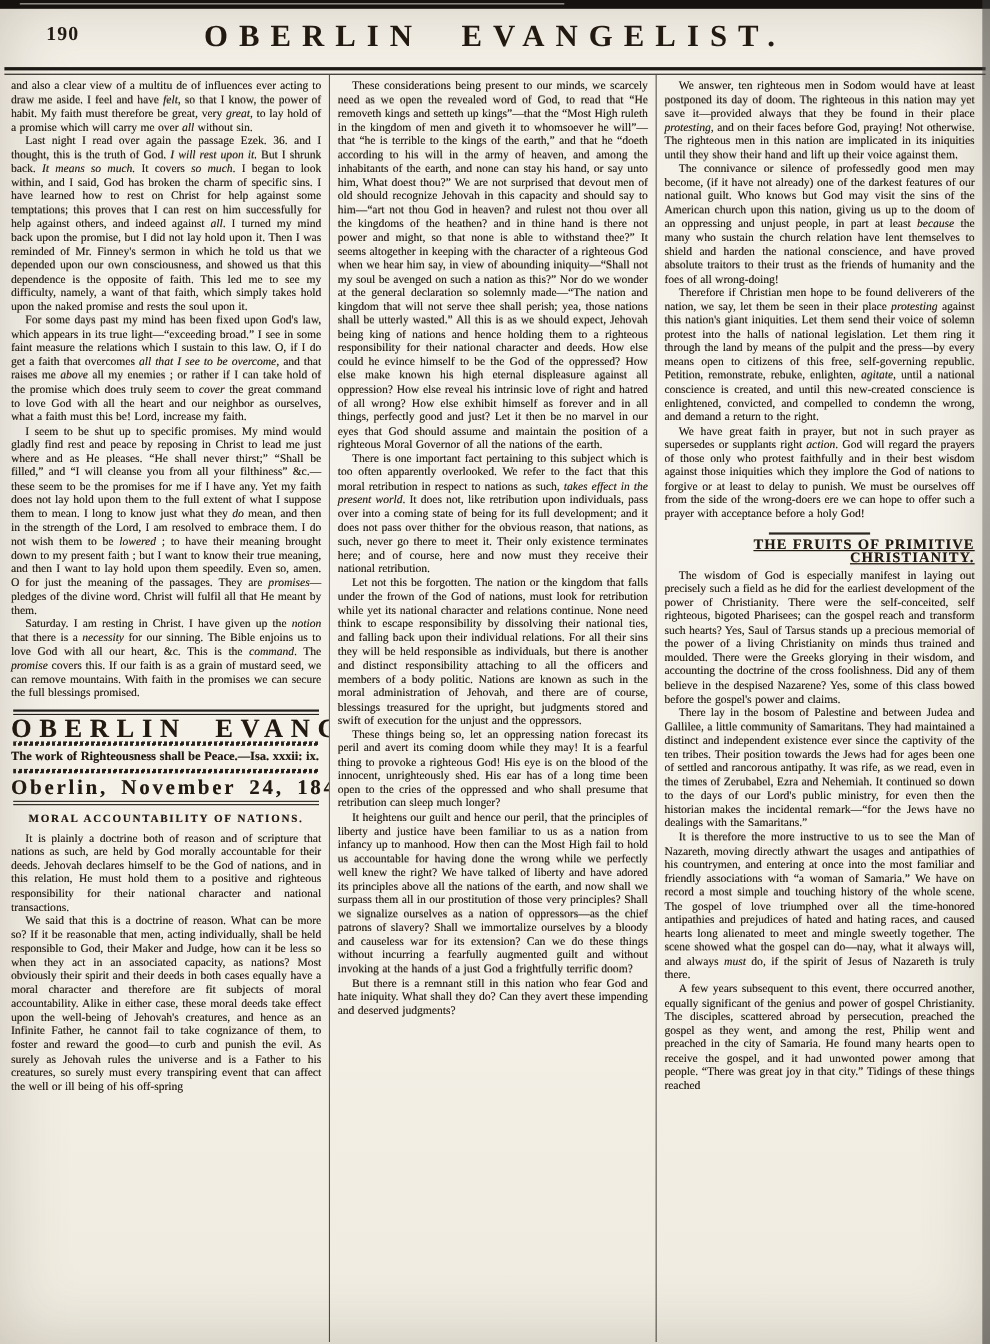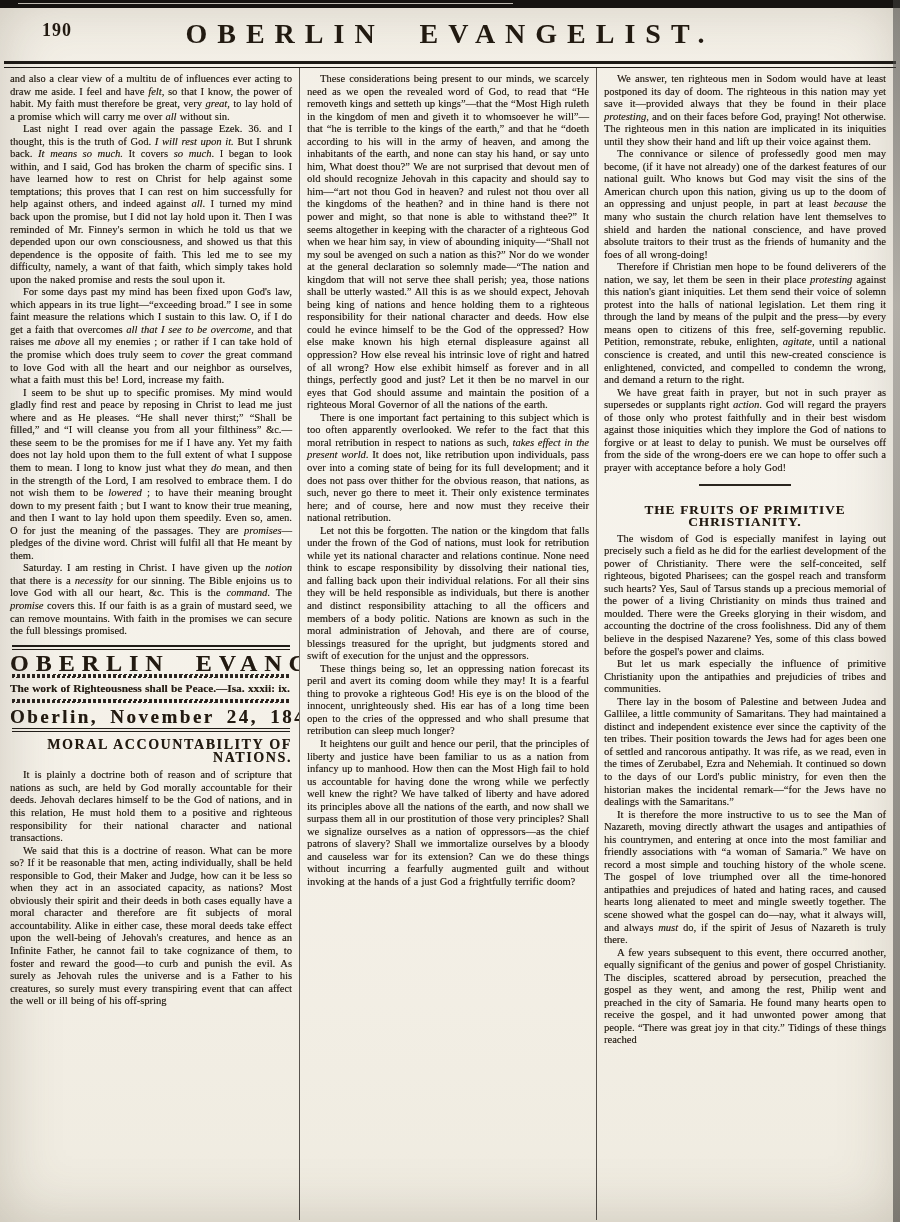--- a/index.html
+++ b/index.html
@@ -27,22 +27,22 @@
   .para.flush{text-indent:0;}
   .msec{margin-top:7px;}
   .msec-rule{border-top:2px solid #201c17;border-bottom:1px solid #201c17;height:2px;margin:0 2px;}
   .msec-title{text-align:center;font-size:24px;font-weight:bold;letter-spacing:7px;word-spacing:13px;margin:7px 0 5px;white-space:nowrap;}
   .wavy{height:4px;margin:2px 2px;
     background:repeating-linear-gradient(100deg,#2b2archive5 0,#2b2520 3px,rgba(0,0,0,0) 3px,rgba(0,0,0,0) 5px);
     background:repeating-linear-gradient(100deg,#2b2520 0 3px,rgba(0,0,0,0) 3px 5px);}
   .motto{font-weight:bold;font-size:11.3px;margin:4px 0;}
   .dateline{text-align:center;font-weight:bold;font-size:19px;letter-spacing:2.5px;word-spacing:5px;margin:8px 0 5px;white-space:nowrap;}
   .dateline-rule{border-top:1px solid #201c17;border-bottom:1px solid #201c17;height:2px;margin:0 2px 7px 2px;}
-  .article-heading{text-align:right;font-weight:bold;font-size:14px;letter-spacing:1.6px;margin:6px 0 5px;}
-  .article-heading.fruits{text-align:center;font-size:13.2px;letter-spacing:1px;margin:18px 0 4px;}
+  .article-heading{text-align:center;font-weight:bold;font-size:10px;letter-spacing:1.6px;margin:6px 0 5px;}
+  .article-heading.fruits{text-align:right;font-size:13.2px;letter-spacing:1px;margin:3px 0 4px;text-decoration:underline;}
   .short-rule{width:92px;margin:9px auto 2px auto;border-top:2px solid #2a251e;}
   i{font-style:italic;}
 </style>
 </head>
 <body>
 
 <div class="page">
   <div class="ink-bar-top"></div>
   <div class="scan-edge-right"></div>
 
@@ -81,37 +81,37 @@
 
     <div class="colrule"></div>
 
     <div class="col">
       <div>
           <p class="para">These considerations being present to our minds, we scarcely need as we open the revealed word of God, to read that “He removeth kings and setteth up kings”—that the “Most High ruleth in the kingdom of men and giveth it to whomsoever he will”—that “he is terrible to the kings of the earth,” and that he “doeth according to his will in the army of heaven, and among the inhabitants of the earth, and none can stay his hand, or say unto him, What doest thou?” We are not surprised that devout men of old should recognize Jehovah in this capacity and should say to him—“art not thou God in heaven? and rulest not thou over all the kingdoms of the heathen? and in thine hand is there not power and might, so that none is able to withstand thee?” It seems altogether in keeping with the character of a righteous God when we hear him say, in view of abounding iniquity—“Shall not my soul be avenged on such a nation as this?” Nor do we wonder at the general declaration so solemnly made—“The nation and kingdom that will not serve thee shall perish; yea, those nations shall be utterly wasted.” All this is as we should expect, Jehovah being king of nations and hence holding them to a righteous responsibility for their national character and deeds. How else could he evince himself to be the God of the oppressed? How else make known his high eternal displeasure against all oppression? How else reveal his intrinsic love of right and hatred of all wrong? How else exhibit himself as forever and in all things, perfectly good and just? Let it then be no marvel in our eyes that God should assume and maintain the position of a righteous Moral Governor of all the nations of the earth.</p>
           <p class="para">There is one important fact pertaining to this subject which is too often apparently overlooked. We refer to the fact that this moral retribution in respect to nations as such, <i>takes effect in the present world</i>. It does not, like retribution upon individuals, pass over into a coming state of being for its full development; and it does not pass over thither for the obvious reason, that nations, as such, never go there to meet it. Their only existence terminates here; and of course, here and now must they receive their national retribution.</p>
           <p class="para">Let not this be forgotten. The nation or the kingdom that falls under the frown of the God of nations, must look for retribution while yet its national character and relations continue. None need think to escape responsibility by dissolving their national ties, and falling back upon their individual relations. For all their sins they will be held responsible as individuals, but there is another and distinct responsibility attaching to all the officers and members of a body politic. Nations are known as such in the moral administration of Jehovah, and there are of course, blessings treasured for the upright, but judgments stored and swift of execution for the unjust and the oppressors.</p>
           <p class="para">These things being so, let an oppressing nation forecast its peril and avert its coming doom while they may! It is a fearful thing to provoke a righteous God! His eye is on the blood of the innocent, unrighteously shed. His ear has of a long time been open to the cries of the oppressed and who shall presume that retribution can sleep much longer?</p>
           <p class="para">It heightens our guilt and hence our peril, that the principles of liberty and justice have been familiar to us as a nation from infancy up to manhood. How then can the Most High fail to hold us accountable for having done the wrong while we perfectly well knew the right? We have talked of liberty and have adored its principles above all the nations of the earth, and now shall we surpass them all in our prostitution of those very principles? Shall we signalize ourselves as a nation of oppressors—as the chief patrons of slavery? Shall we immortalize ourselves by a bloody and causeless war for its extension? Can we do these things without incurring a fearfully augmented guilt and without invoking at the hands of a just God a frightfully terrific doom?</p>
+          <p class="para">But there is a remnant still in this nation who fear God and hate iniquity. What shall they do? Can they avert these impending and deserved judgments?</p>
         </div>
     </div>
 
     <div class="colrule"></div>
 
     <div class="col">
       <div>
           <p class="para">We answer, ten righteous men in Sodom would have at least postponed its day of doom. The righteous in this nation may yet save it—provided always that they be found in their place <i>protesting</i>, and on their faces before God, praying! Not otherwise. The righteous men in this nation are implicated in its iniquities until they show their hand and lift up their voice against them.</p>
           <p class="para">The connivance or silence of professedly good men may become, (if it have not already) one of the darkest features of our national guilt. Who knows but God may visit the sins of the American church upon this nation, giving us up to the doom of an oppressing and unjust people, in part at least <i>because</i> the many who sustain the church relation have lent themselves to shield and harden the national conscience, and have proved absolute traitors to their trust as the friends of humanity and the foes of all wrong-doing!</p>
           <p class="para">Therefore if Christian men hope to be found deliverers of the nation, we say, let them be seen in their place <i>protesting</i> against this nation's giant iniquities. Let them send their voice of solemn protest into the halls of national legislation. Let them ring it through the land by means of the pulpit and the press—by every means open to citizens of this free, self-governing republic. Petition, remonstrate, rebuke, enlighten, <i>agitate</i>, until a national conscience is created, and until this new-created conscience is enlightened, convicted, and compelled to condemn the wrong, and demand a return to the right.</p>
           <p class="para">We have great faith in prayer, but not in such prayer as supersedes or supplants right <i>action</i>. God will regard the prayers of those only who protest faithfully and in their best wisdom against those iniquities which they implore the God of nations to forgive or at least to delay to punish. We must be ourselves off from the side of the wrong-doers ere we can hope to offer such a prayer with acceptance before a holy God!</p>
         </div>
       <div class="short-rule"></div>
       <div class="article-heading fruits">THE FRUITS OF PRIMITIVE CHRISTIANITY.</div>
       <div>
           <p class="para">The wisdom of God is especially manifest in laying out precisely such a field as he did for the earliest development of the power of Christianity. There were the self-conceited, self righteous, bigoted Pharisees; can the gospel reach and transform such hearts? Yes, Saul of Tarsus stands up a precious memorial of the power of a living Christianity on minds thus trained and moulded. There were the Greeks glorying in their wisdom, and accounting the doctrine of the cross foolishness. Did any of them believe in the despised Nazarene? Yes, some of this class bowed before the gospel's power and claims.</p>
-          <p class="para">But let us mark especially the influence of primitive Christianity upon the antipathies and prejudicies of tribes and communities.</p>
           <p class="para">There lay in the bosom of Palestine and between Judea and Gallilee, a little community of Samaritans. They had maintained a distinct and independent existence ever since the captivity of the ten tribes. Their position towards the Jews had for ages been one of settled and rancorous antipathy. It was rife, as we read, even in the times of Zerubabel, Ezra and Nehemiah. It continued so down to the days of our Lord's public ministry, for even then the historian makes the incidental remark—“for the Jews have no dealings with the Samaritans.”</p>
           <p class="para">It is therefore the more instructive to us to see the Man of Nazareth, moving directly athwart the usages and antipathies of his countrymen, and entering at once into the most familiar and friendly associations with “a woman of Samaria.” We have on record a most simple and touching history of the whole scene. The gospel of love triumphed over all the time-honored antipathies and prejudices of hated and hating races, and caused hearts long alienated to meet and mingle sweetly together. The scene showed what the gospel can do—nay, what it always will, and always <i>must</i> do, if the spirit of Jesus of Nazareth is truly there.</p>
           <p class="para">A few years subsequent to this event, there occurred another, equally significant of the genius and power of gospel Christianity. The disciples, scattered abroad by persecution, preached the gospel as they went, and among the rest, Philip went and preached in the city of Samaria. He found many hearts open to receive the gospel, and it had unwonted power among that people. “There was great joy in that city.” Tidings of these things reached</p>
         </div>
     </div>
 
   </div>
 </div>
 
 </body></html>

